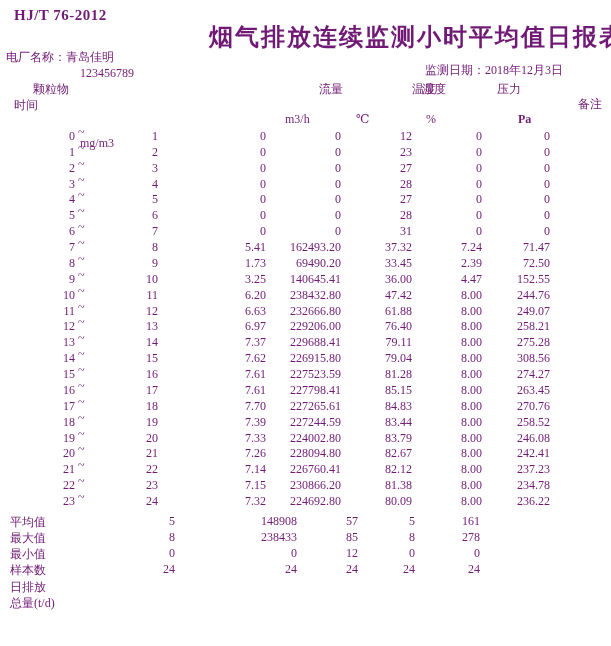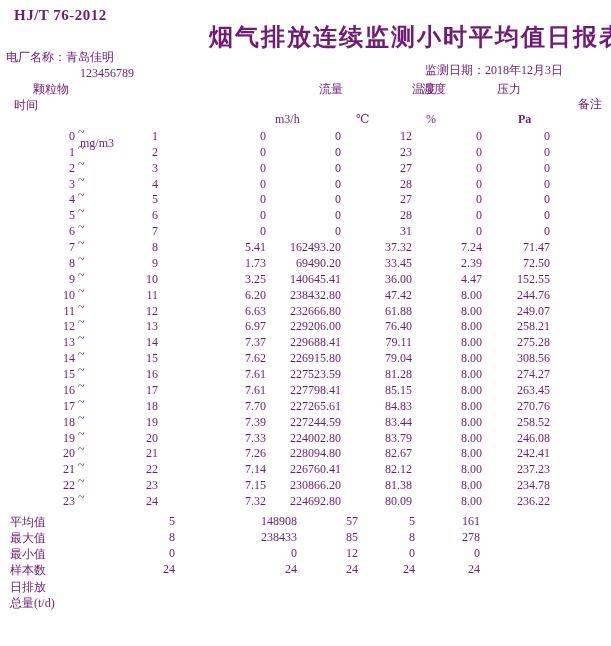--- a/index.html
+++ b/index.html
@@ -19,21 +19,21 @@
   .colhead  { top:81px; }
   #col-pm   { left:33px; }
   #col-flow { left:319px; }
   #col-temp { left:412px; }
   #col-hum  { left:422px; }
   #col-pres { left:497px; }
   #col-time { left:14px; top:97px;font-family:Liberation Serif, serif; }
   #col-note { left:562px; top:96px;margin-left:16px; }
   .unit     { top:112px; }
   #u-pm   { left:80px;margin-top:24px; }
-  #u-flow { left:275px; }
+  #u-flow { left:285px; }
   #u-temp { left:356px; }
   #u-hum  { left:426px; }
   #u-pres { left:518px;font-weight:bold; }
 
   .row { position:absolute; left:0; width:611px; height:16px; }
   .cell { position:absolute; top:0; text-align:right; white-space:pre; }
   .t-start { right:536px; }
   .t-tilde { left:78px; top:-4px; right:auto; text-align:left; }
   .t-end   { right:453px; }
   .t-pm    { right:345px; }

